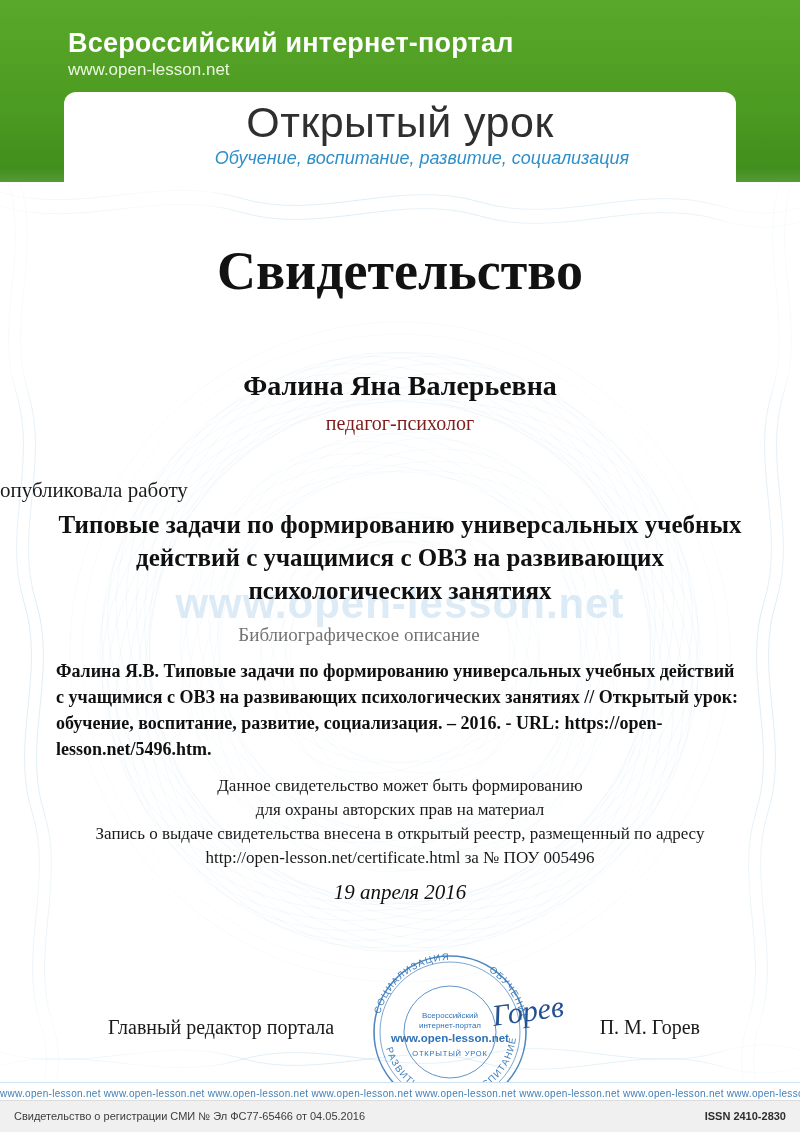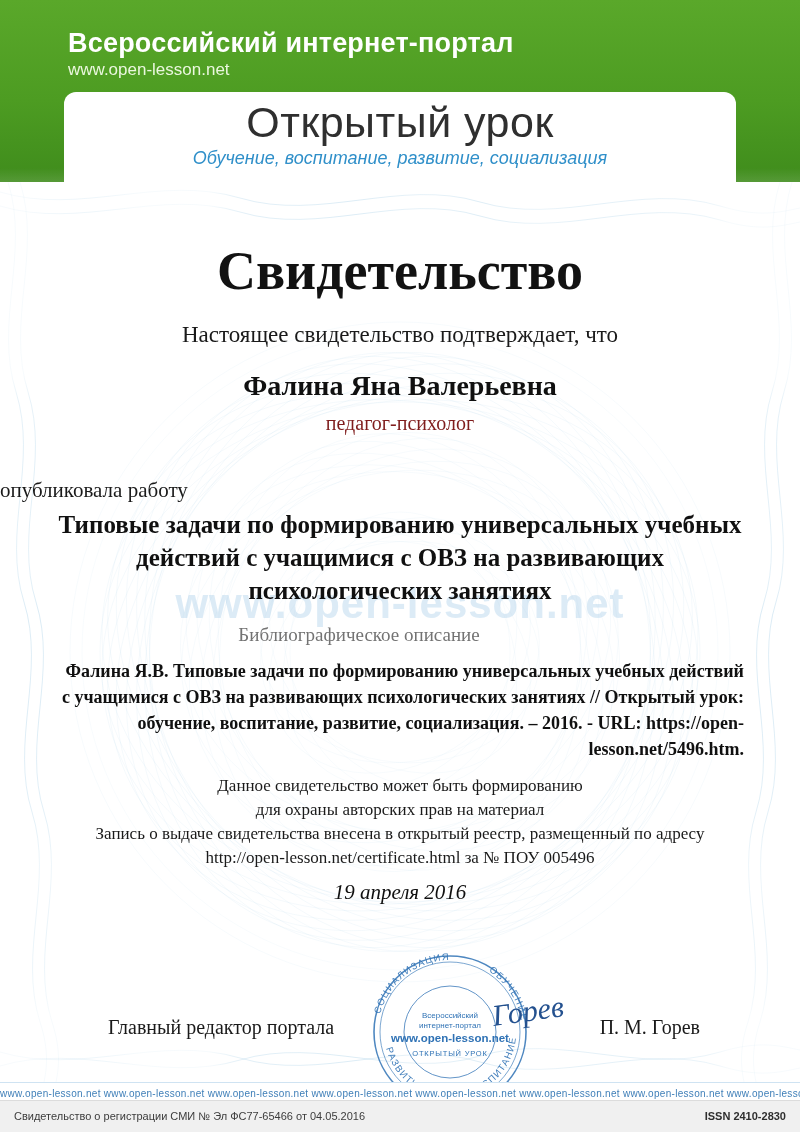--- a/index.html
+++ b/index.html
@@ -72,20 +72,21 @@
   }
   .brand-sub {
     position: absolute;
     left: 0; top: 56px;
     width: 672px;
     text-align: center;
     font-family: "Liberation Sans", sans-serif;
     font-style: italic;
     font-size: 18px;
     color: #2f8fc9;
+    padding-left: 22px;
   }
 
   
   .guilloche {
     position: absolute;
     left: 0; top: 182px;
     width: 800px;
     height: 900px;
     pointer-events: none;
   }
@@ -176,21 +177,21 @@
     width: 646px;
     text-align: center;
     font-size: 19px;
     color: #737373;
     padding-left: 36px;
   }
   .biblio-text {
     position: absolute;
     left: 56px; top: 476px;
     width: 688px;
-    text-align: right;
+    text-align: left;
     font-size: 18px;
     font-weight: bold;
     line-height: 1.45;
     color: #101010;
   }
   .usage {
     position: absolute;
     left: 40px; top: 592px;
     width: 720px;
     text-align: center;
@@ -364,21 +365,20 @@
         <path d="M0,870 C80,894 160,852 240,876 C320,900 400,856 480,880 C560,904 640,860 720,884 C760,896 780,890 800,886"></path>
         <path d="M0,884 C80,860 160,902 240,878 C320,854 400,898 480,874 C560,850 640,894 720,870 C760,858 780,864 800,868"></path>
       </g>
     </g>
   </svg>
 
   <div class="watermark">www.open-lesson.net</div>
 
   <div class="content">
     <div class="cert-title">Свидетельство</div>
-    <div class="line-confirms">Настоящее свидетельство подтверждает, что</div>
     <div class="recipient">Фалина Яна Валерьевна</div>
     <div class="role">педагог-психолог</div>
     <div class="published">опубликовала работу</div>
     <div class="work-title">Типовые задачи по формированию универсальных учебных действий с учащимися с ОВЗ на развивающих психологических занятиях</div>
     <div class="biblio-label">Библиографическое описание</div>
     <div class="biblio-text">Фалина Я.В. Типовые задачи по формированию универсальных учебных действий с учащимися с ОВЗ на развивающих психологических занятиях // Открытый урок: обучение, воспитание, развитие, социализация. – 2016. - URL: https://open-lesson.net/5496.htm.</div>
     <div class="usage">
       <div>Данное свидетельство может быть формированию</div>
       <div>для охраны авторских прав на материал</div>
       <div>Запись о выдаче свидетельства внесена в открытый реестр, размещенный по адресу</div>

